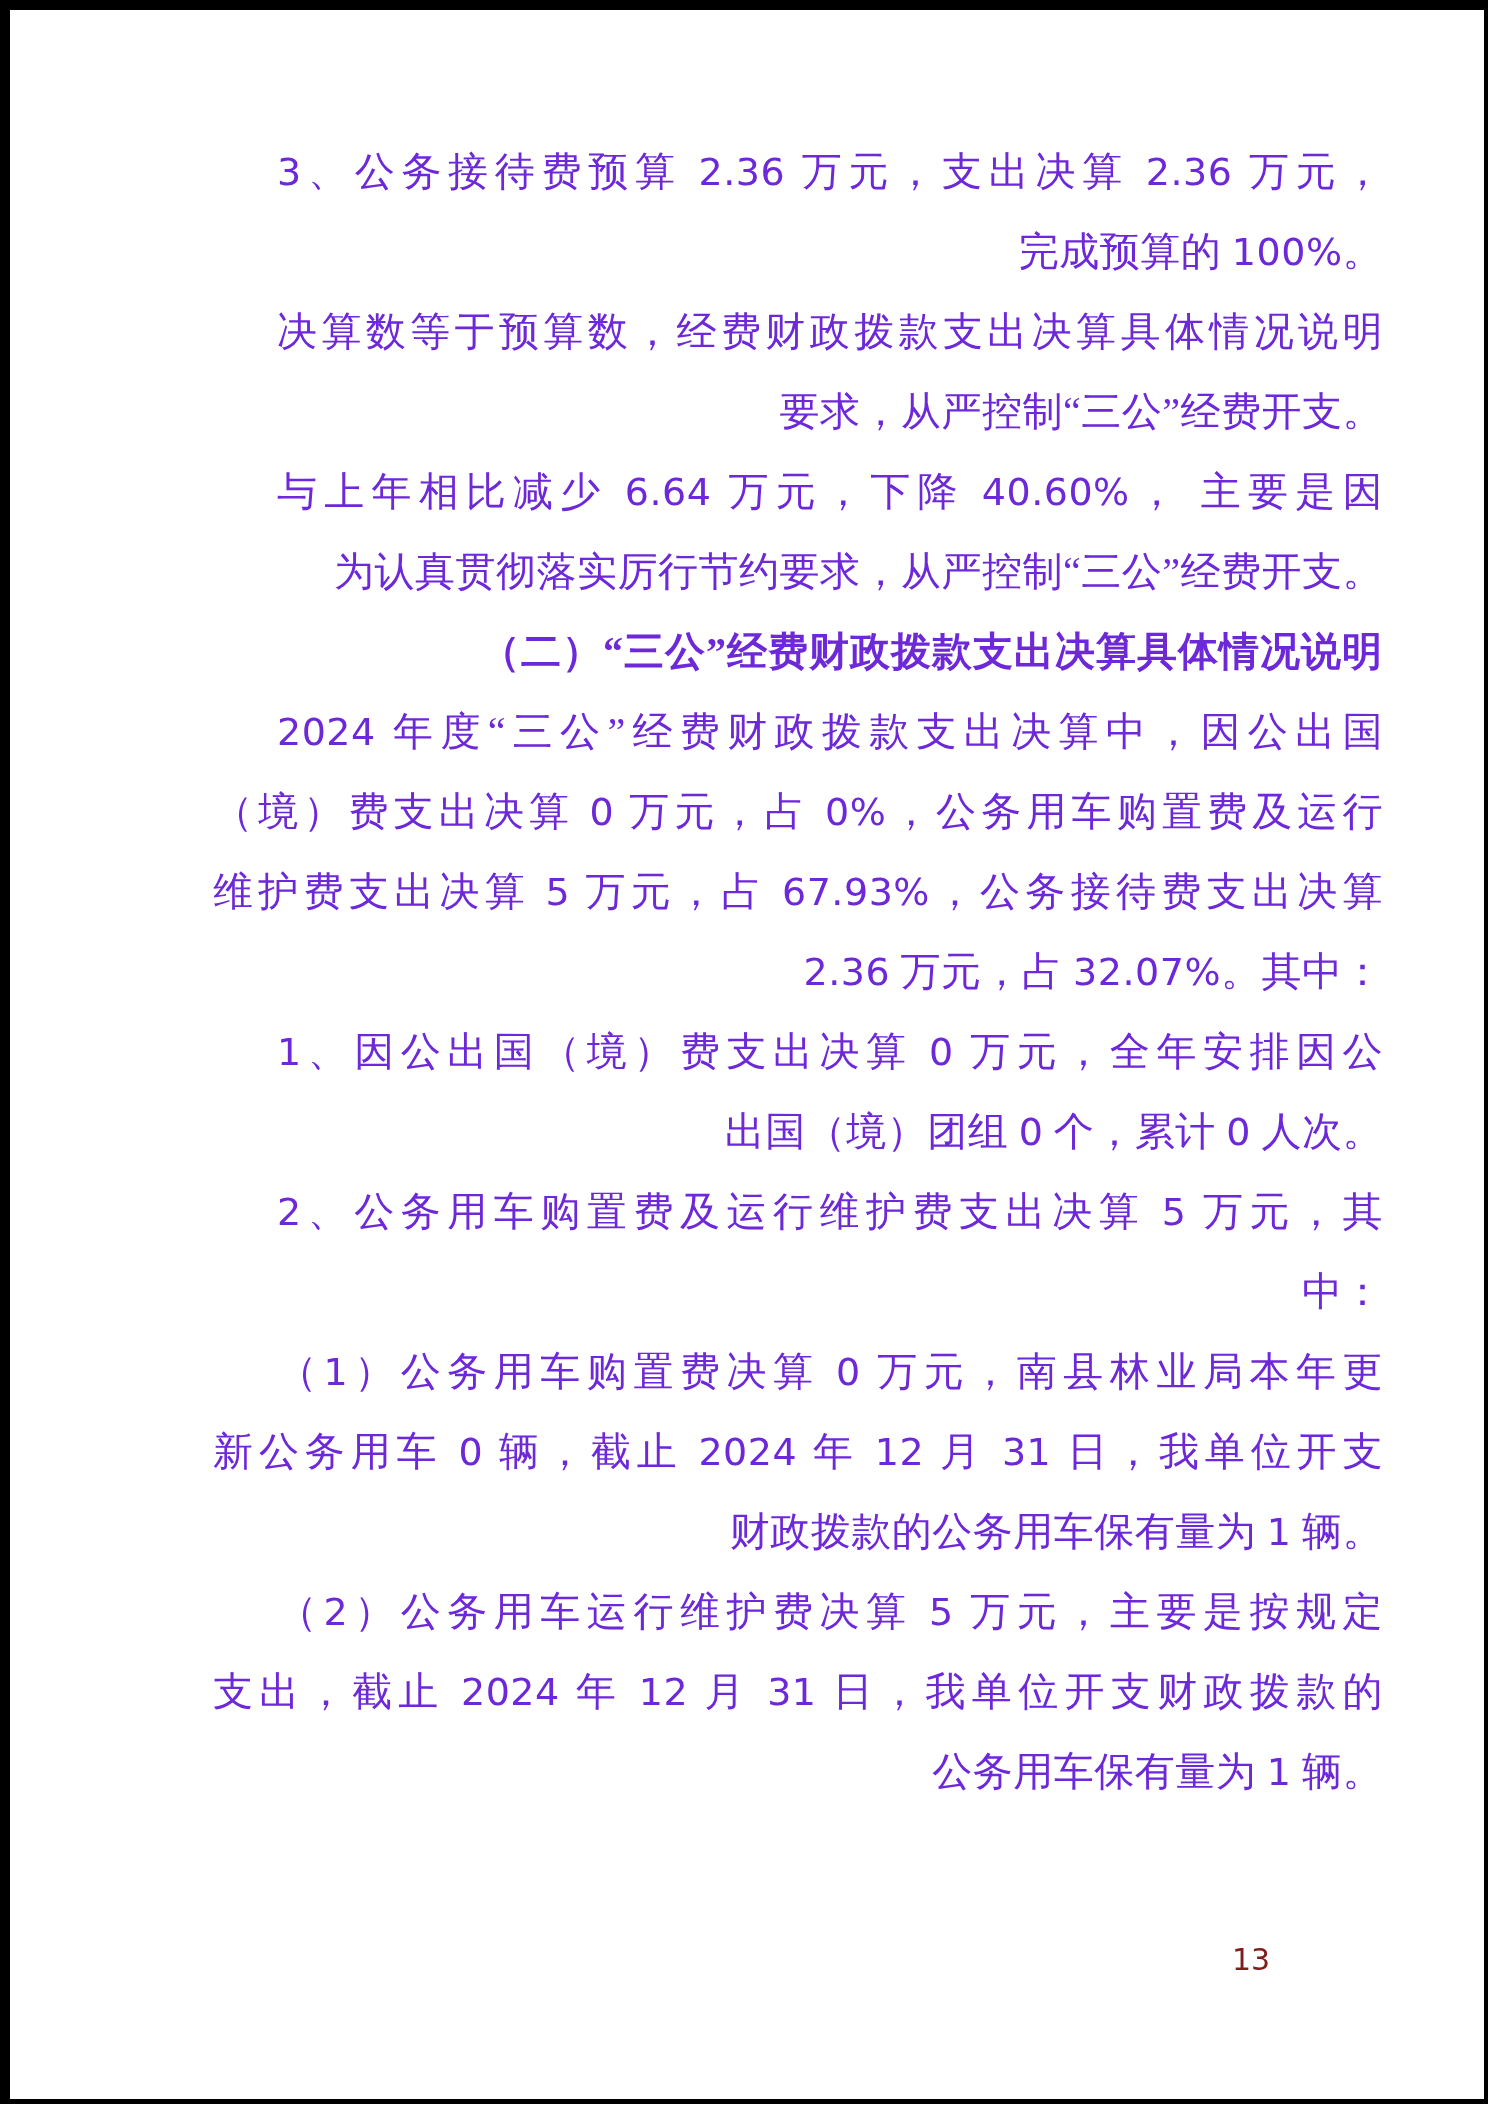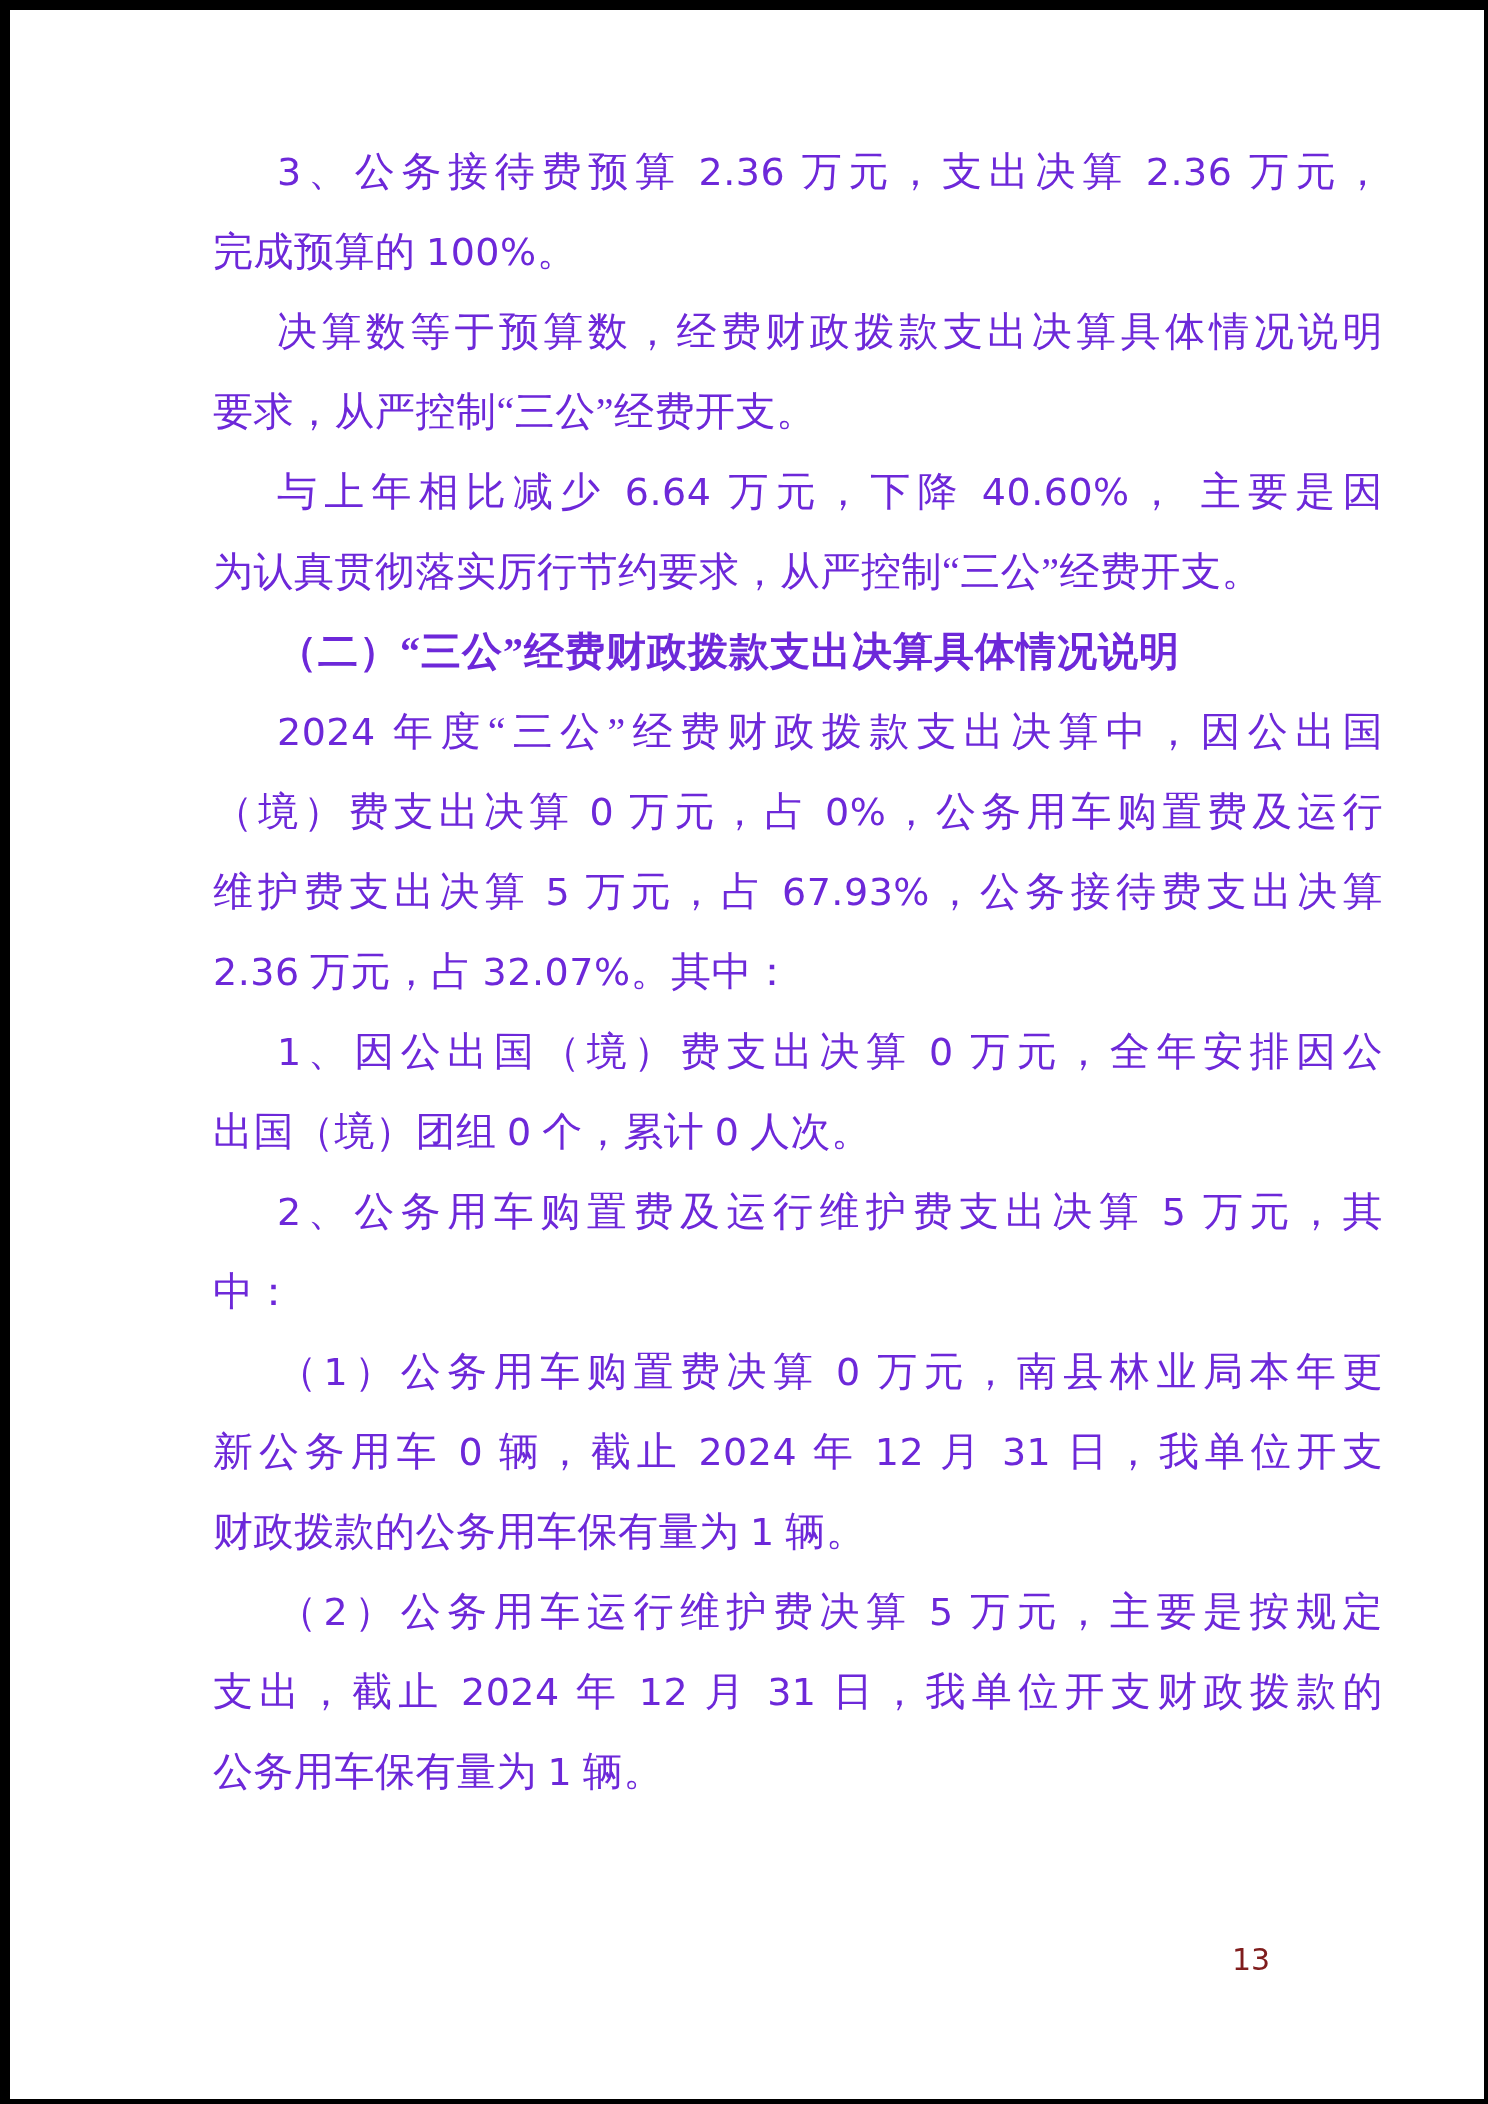--- a/index.html
+++ b/index.html
@@ -26,20 +26,21 @@
     color: #6d28d9;
     margin-left: 48px;
   }
   .line {
     font-family: "Liberation Serif", "DejaVu Serif", serif;
     font-size: 40px;
     line-height: 80px;
     height: 80px;
     white-space: nowrap;
     letter-spacing: 0.5px;
+    text-align: right;
   }
   .line.justify {
     white-space: normal;
     text-align: justify;
     text-align-last: justify;
   }
   .line.indent { padding-left: 64px; }
   .line.bold { font-weight: bold; letter-spacing: 1px; }
   .num {
     font-family: "DejaVu Sans", "Liberation Sans", sans-serif;

